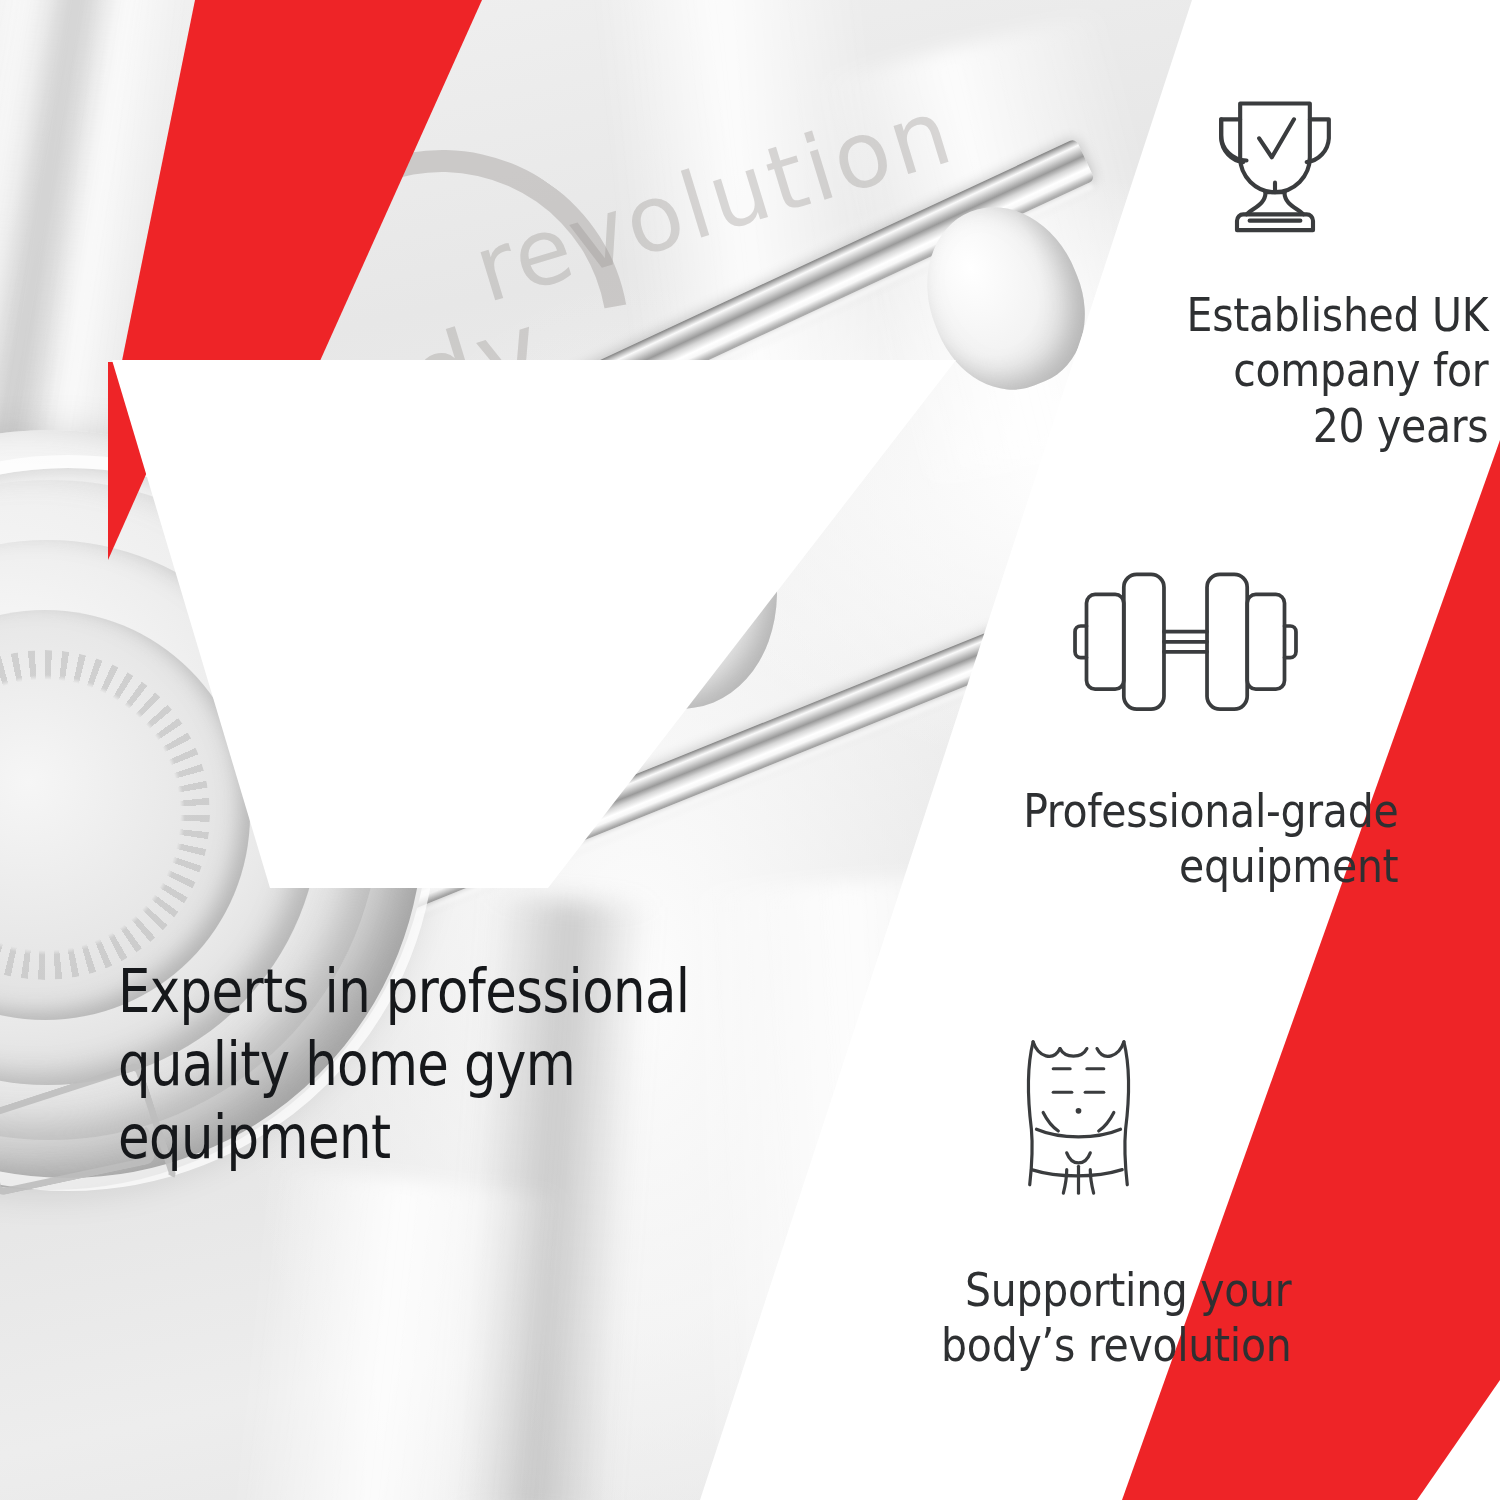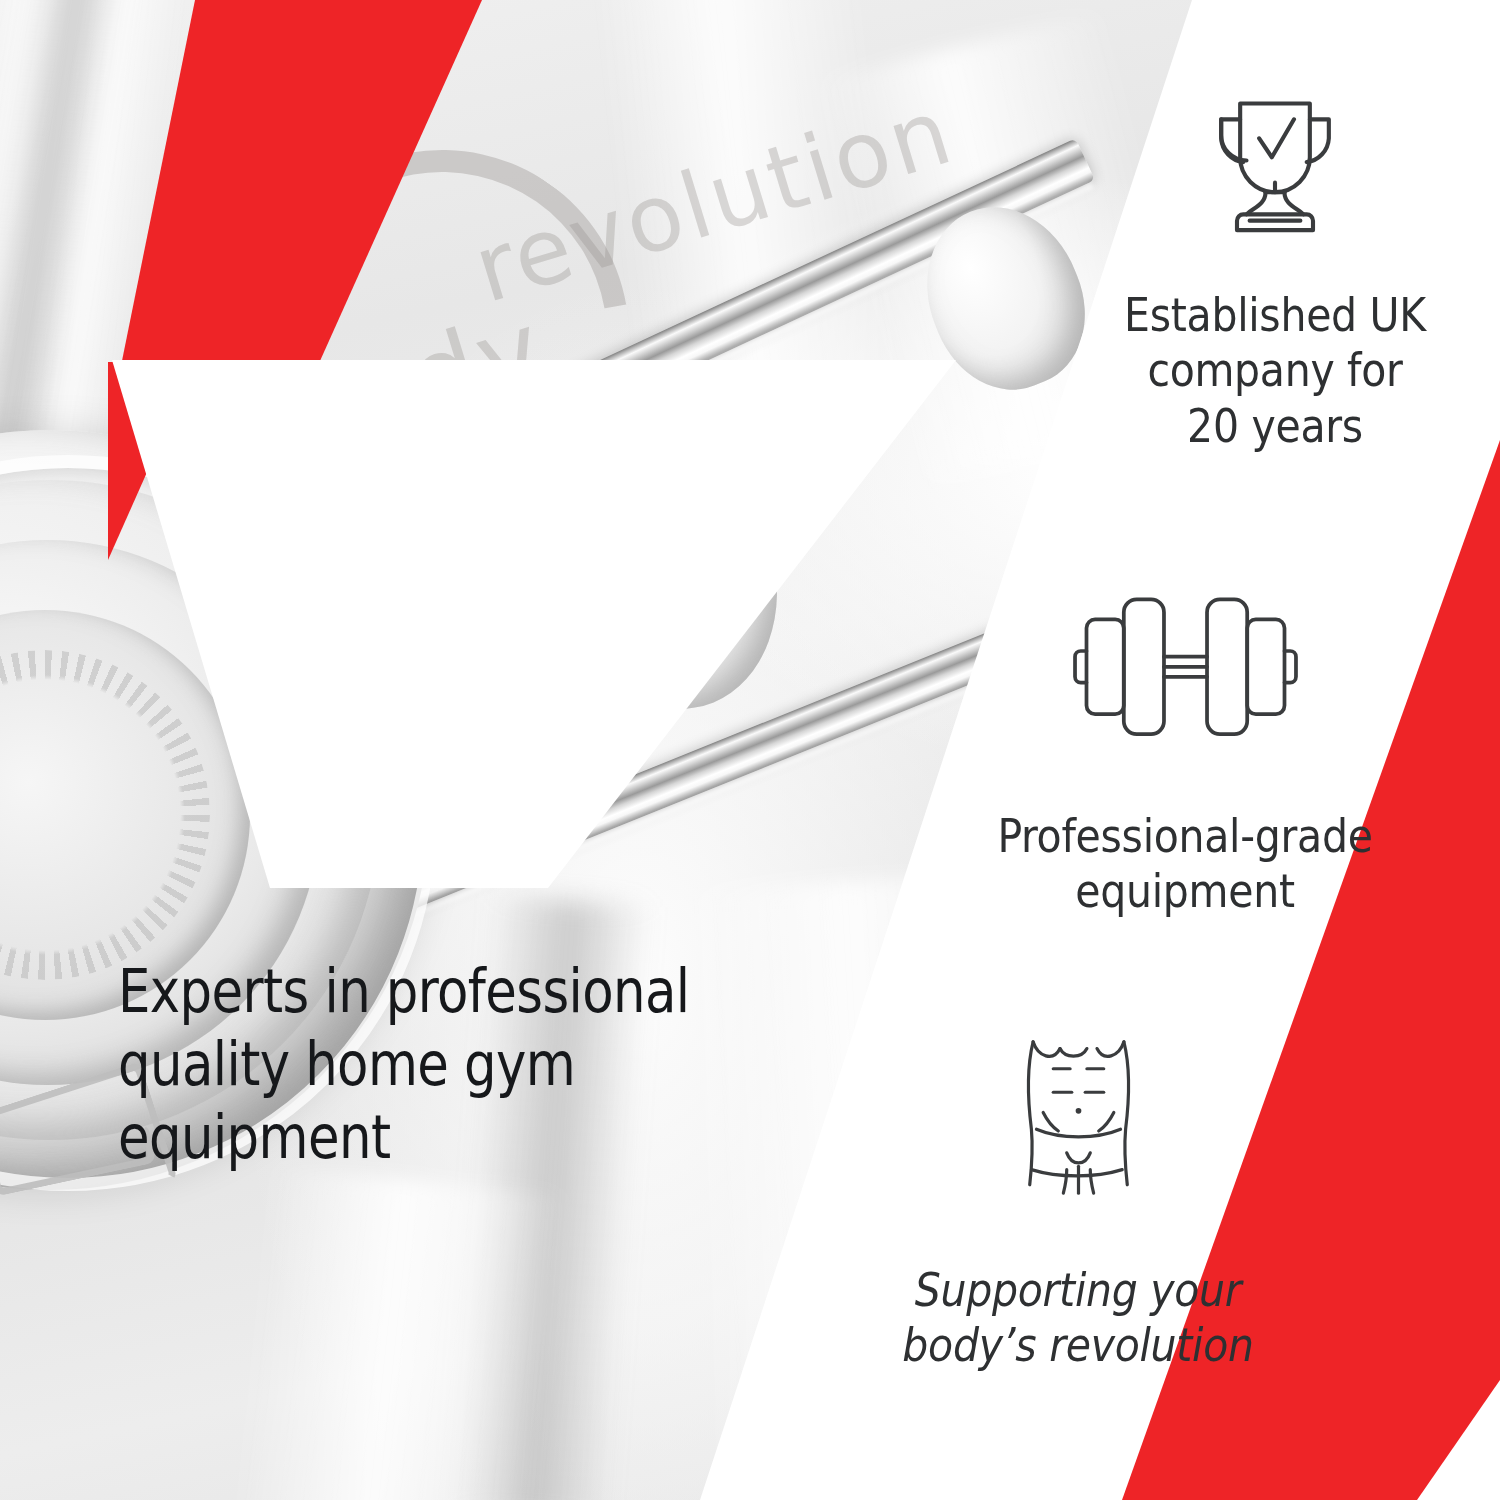--- a/index.html
+++ b/index.html
@@ -89,28 +89,28 @@
         font-family:"DejaVu Sans Condensed","Liberation Sans Narrow","Liberation Sans",sans-serif;
         transform:scaleX(.92);transform-origin:left center;}
 
   .subhead{position:absolute;left:118px;top:955px;width:730px;
      color:#16181b;font-size:60px;line-height:1.22;letter-spacing:-.6px;
      font-family:"DejaVu Sans Condensed","Liberation Sans Narrow","Liberation Sans",sans-serif;
      transform:scaleX(.95);transform-origin:left top;}
 
   
   .features{position:absolute;left:900px;top:0;width:600px;height:1500px;}
-  .feature{position:absolute;width:440px;text-align:center;color:#2f3133;}
+  .feature{position:absolute;width:440px;text-align:right;color:#2f3133;}
   .feature .f-icon{display:flex;align-items:center;justify-content:center;margin:0 auto;}
   .feature .f-label{font-size:47px;line-height:1.18;letter-spacing:-.3px;color:#2e3032;
      font-family:"DejaVu Sans Condensed","Liberation Sans Narrow","Liberation Sans",sans-serif;
      transform:scaleX(.97);white-space:pre-line;}
   #feat-0{left:155px;top:75px;}
-  #feat-1{left:65px;top:585px;}
-  #feat-2{left:-42px;top:1025px;font-style:italic;}
+  #feat-1{left:65px;top:560px;}
+  #feat-2{left:-42px;top:1025px;}
 </style>
 </head>
 <body>
 
 <div id="stage">
 
   <div class="photo">
 
     <div class="fold" style="left:-60px;  top:-40px;  width:150px; height:560px; transform:rotate(10deg);"></div>
     <div class="fold" style="left:30px;   top:-60px;  width:120px; height:620px; transform:rotate(7deg);"></div>

